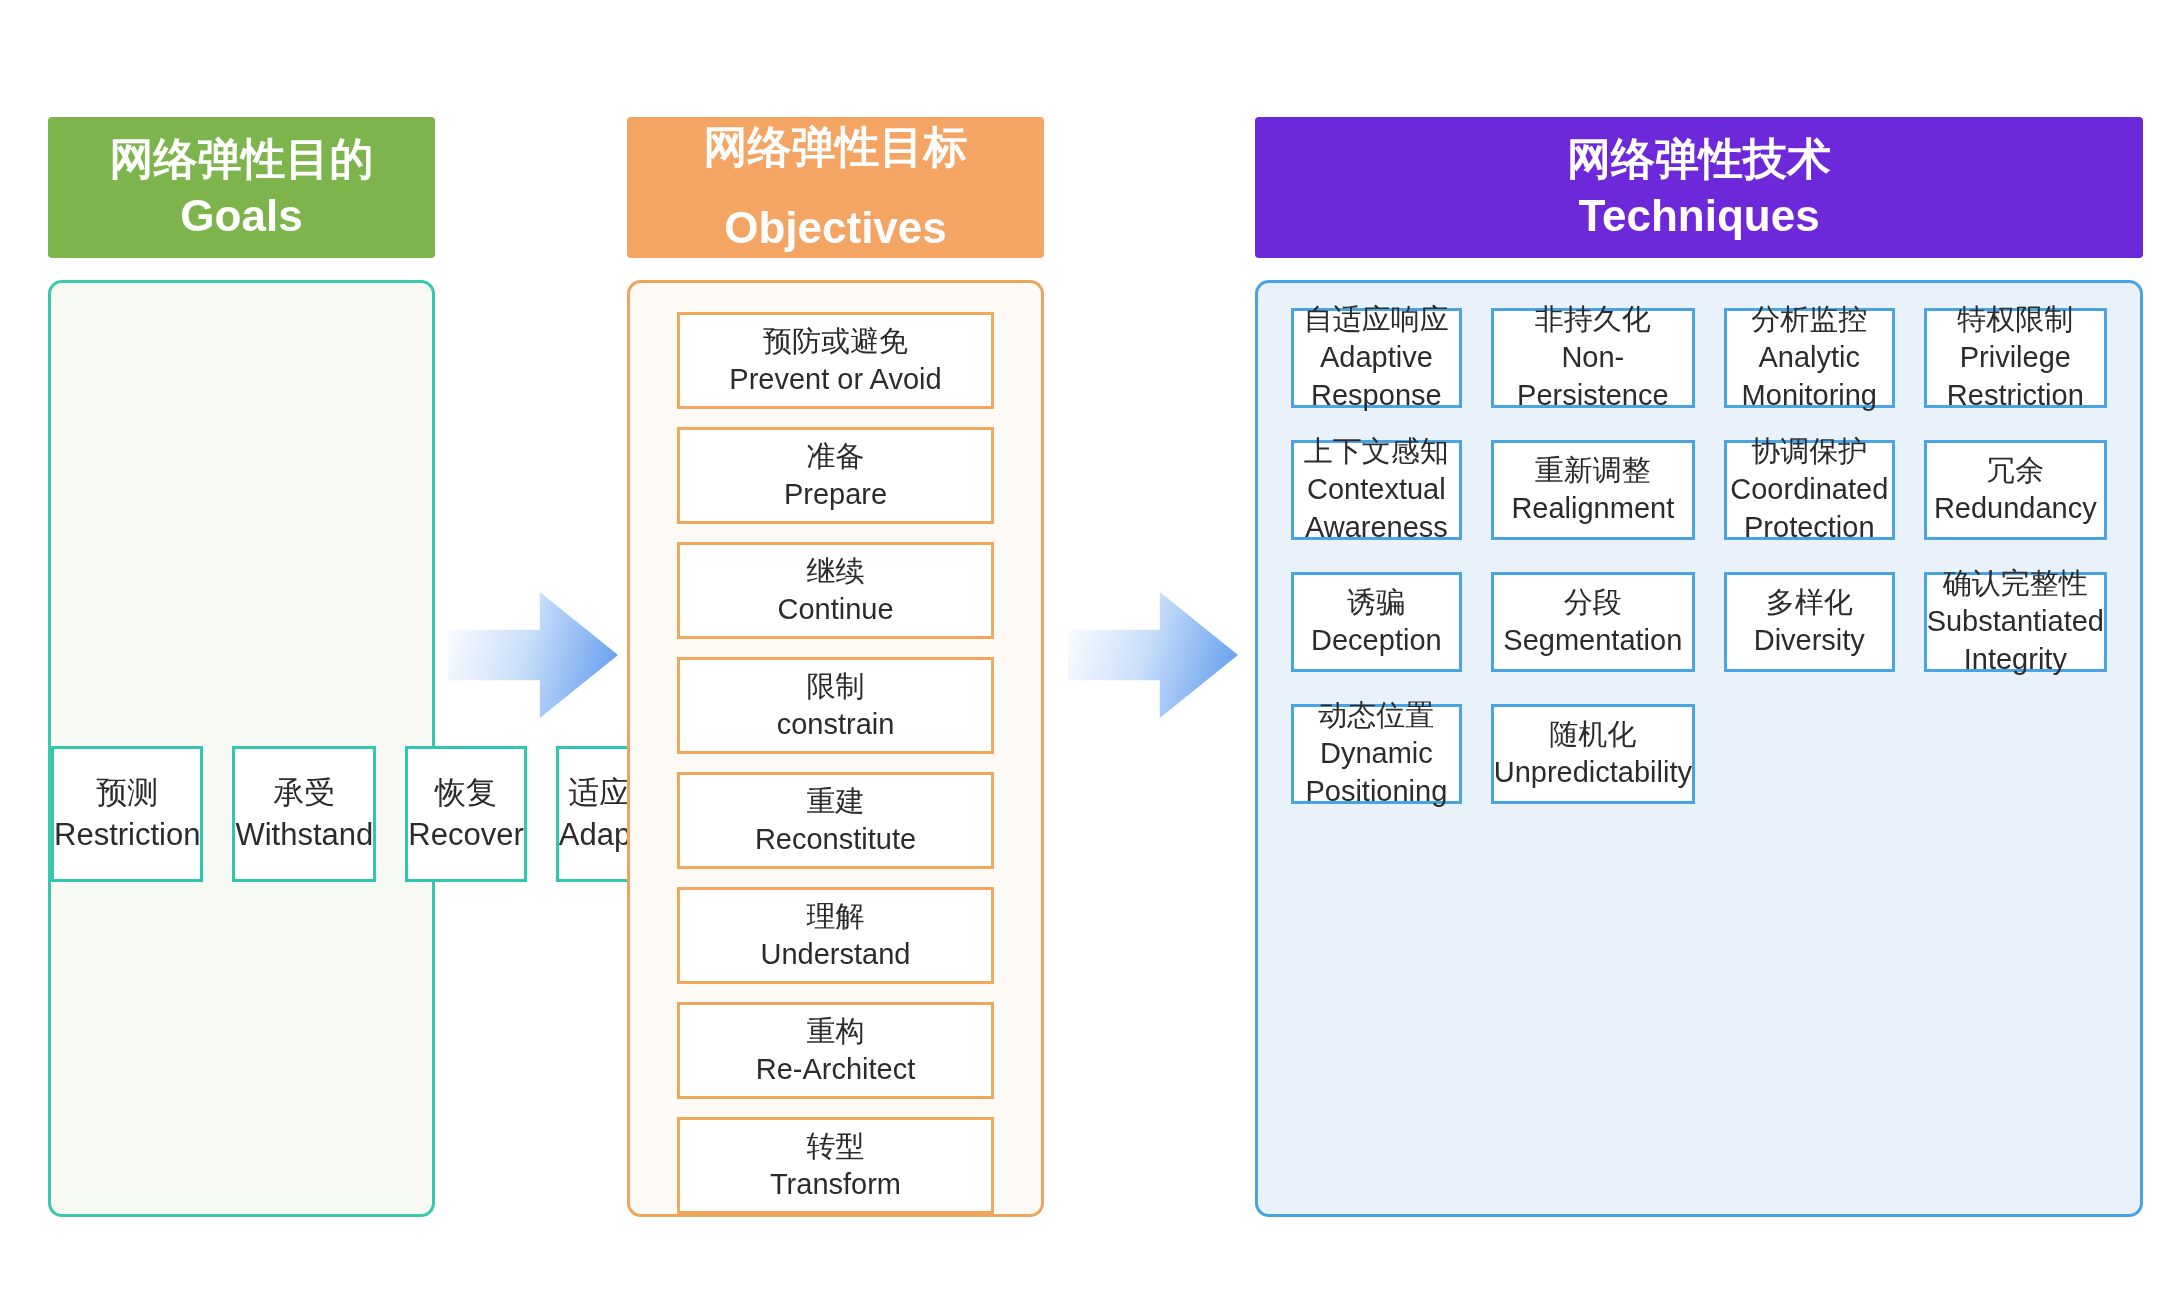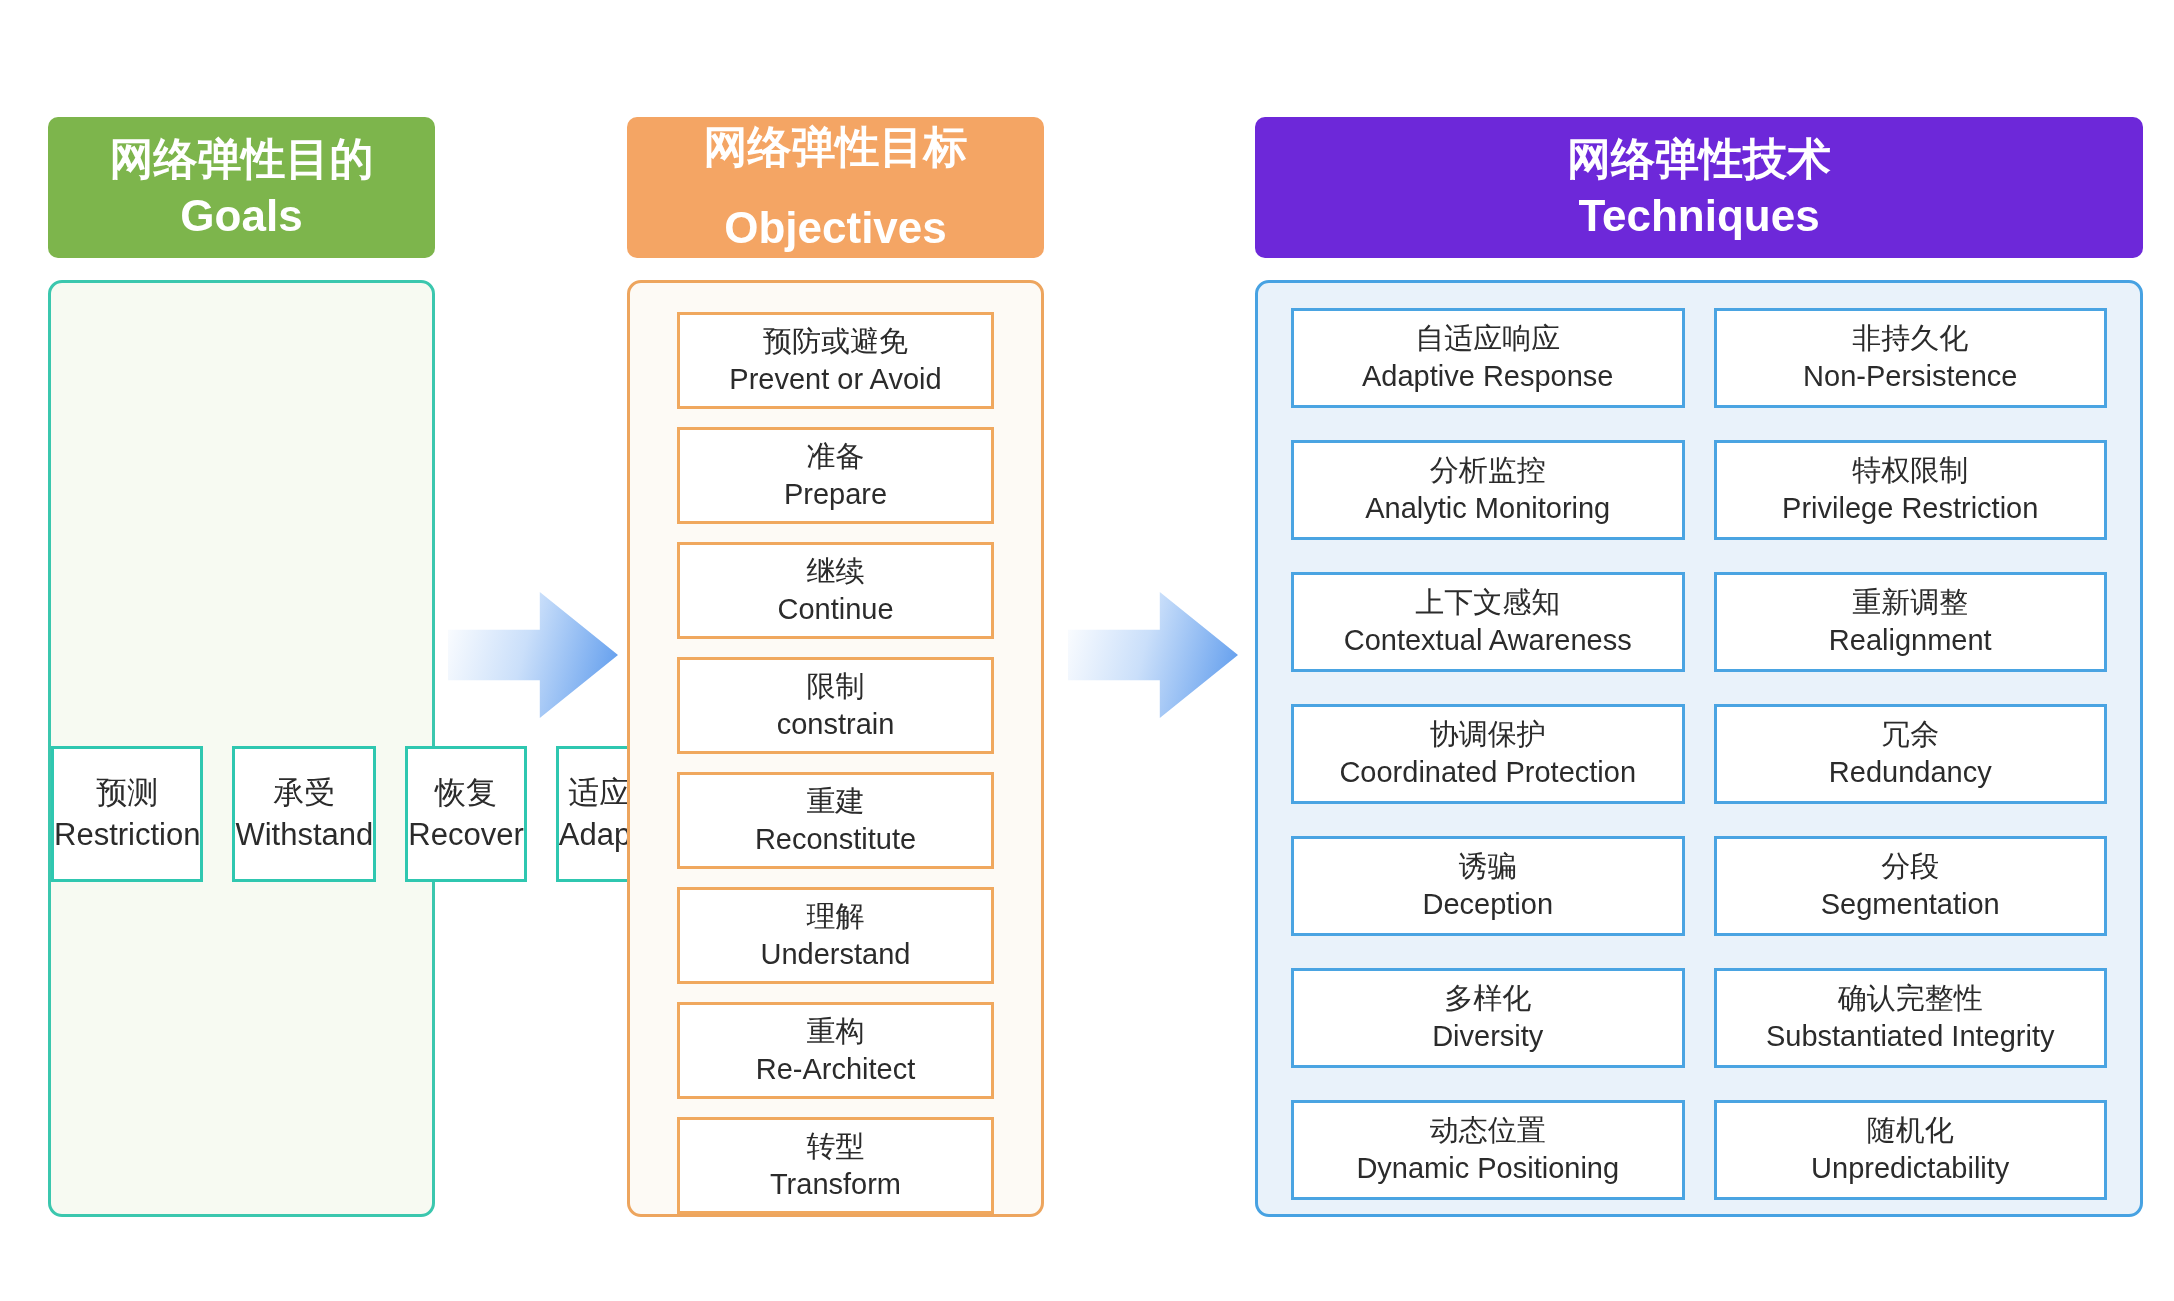--- a/index.html
+++ b/index.html
@@ -1,39 +1,39 @@
 <!DOCTYPE html>
 <html><head>
 <meta charset="utf-8">
 <style>
   html,body{margin:0;padding:0;}
   body{
     width:2174px;height:1301px;position:relative;background:#ffffff;
     font-family:"Liberation Sans","DejaVu Sans",sans-serif;color:#2b2b2b;overflow:hidden;
   }
   .hdr{
-    position:absolute;top:117px;height:141px;border-radius:10px;
+    position:absolute;top:117px;height:141px;border-radius:4px;
     display:flex;flex-direction:column;align-items:center;justify-content:center;
     color:#ffffff;font-weight:bold;font-size:44px;line-height:1.28;text-align:center;
   }
   .hdr-goals{left:48px;width:387px;background:#7db54c;}
   .hdr-objectives{left:627px;width:417px;background:#f4a564;gap:24px;}
   .hdr-techniques{left:1255px;width:888px;background:#6d28d9;justify-content:center;}
   .panel{position:absolute;top:280px;height:937px;border-radius:14px;box-sizing:border-box;}
   .panel-goals{
     left:48px;width:387px;background:#f7faf2;border:3px solid #3bc7ae;
     display:flex;flex-direction:row;align-items:center;gap:29px;padding-top:130px;
   }
   .panel-objectives{
     left:627px;width:417px;background:#fdfaf5;border:3px solid #eda55e;
     display:flex;flex-direction:column;align-items:center;gap:18px;padding-top:29px;
   }
   .panel-techniques{
     left:1255px;width:888px;background:#e9f2fa;border:3px solid #47a2e2;
-    display:grid;grid-template-columns:1fr 1fr;column-gap:29px;row-gap:32px;
+    display:grid;grid-template-columns:1fr 1fr 1fr 1fr;column-gap:29px;row-gap:32px;
     padding:25px 33px;align-content:start;
   }
   .item{
     box-sizing:border-box;display:flex;flex-direction:column;align-items:center;justify-content:center;
     text-align:center;background:#ffffff;line-height:1.35;
   }
   .g-item{width:270px;height:136px;border:3px solid #2fc7b0;font-size:31px;}
   .o-item{width:317px;height:112px;border:3px solid #f0a85e;font-size:29px;line-height:1.3;}
   .t-item{height:100px;border:3px solid #4aa4e2;font-size:29px;line-height:1.3;}
   .arrow{

